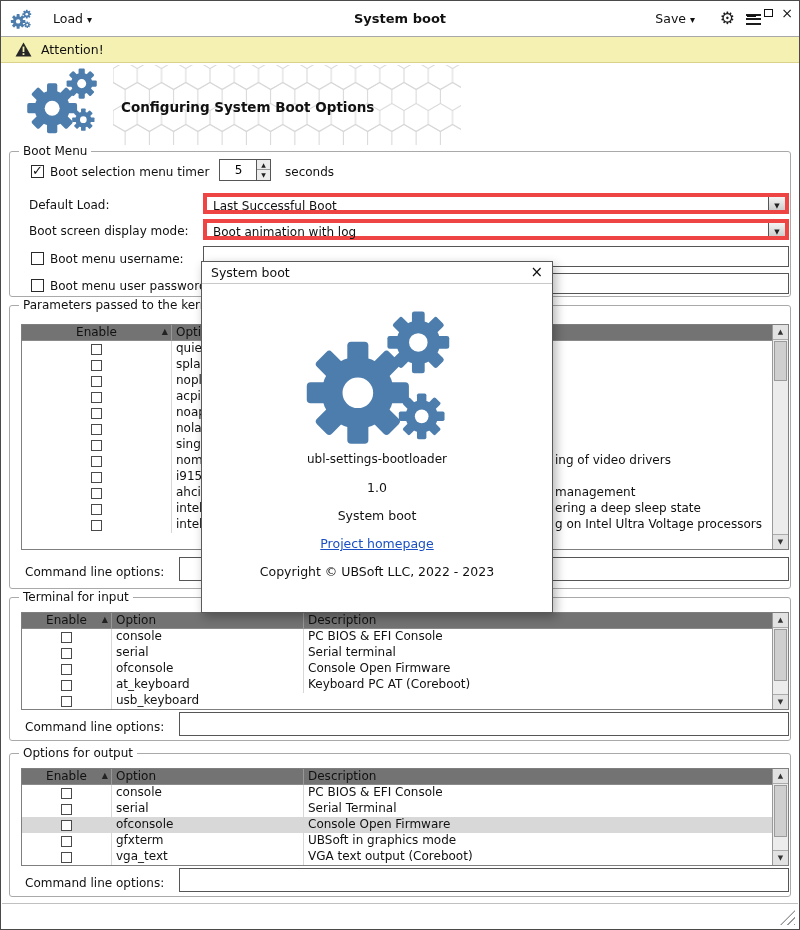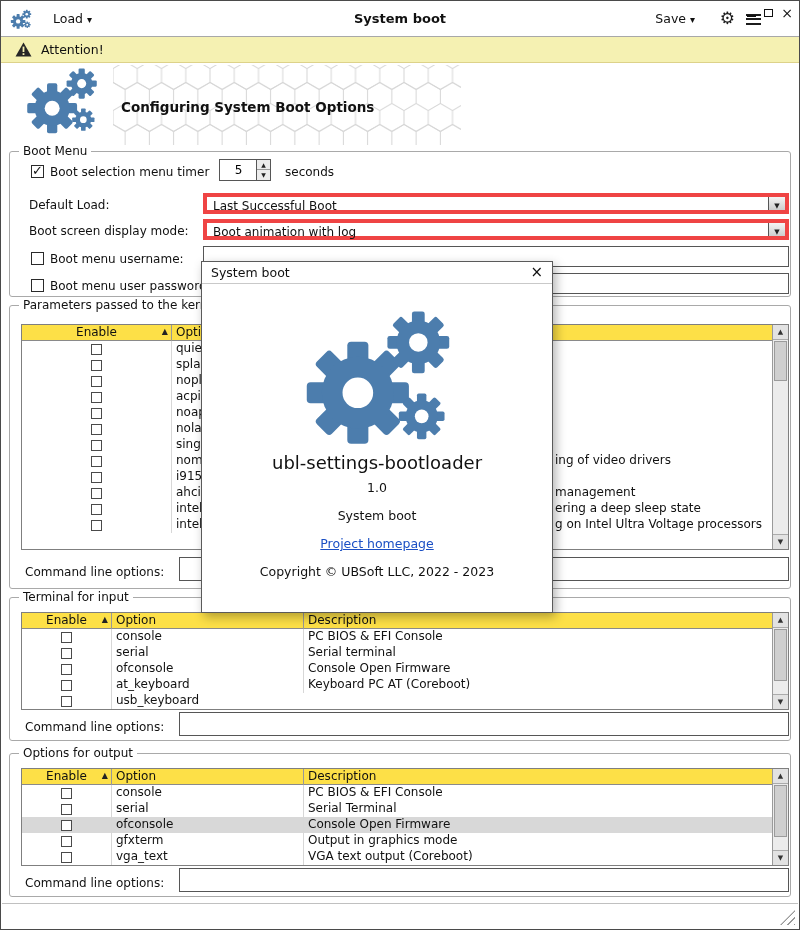--- a/index.html
+++ b/index.html
@@ -50,21 +50,21 @@
   .spb{position:absolute;left:0;right:0;height:10px;background:#ececec;text-align:center;font-size:6px;line-height:10px;color:#222;}
   .spb.up{top:0;border-bottom:1px solid #9a9a9a;}
   .spb.dn{bottom:0;}
 
   
   .tablebox{position:absolute;border:1px solid #7f7f7f;background:#fff;}
   .rows{position:absolute;left:0;top:0;right:16px;bottom:0;overflow:hidden;}
   .trow{display:grid;height:16px;align-items:center;}
   .kgrid .trow{grid-template-columns:150px 135px 1fr;}
   .iogrid .trow{grid-template-columns:90px 192px 1fr;}
-  .thead{background:#fde047;border-bottom:1px solid #8a8a8a;}
+  .thead{background:#737373;border-bottom:1px solid #8a8a8a;}
   .th{position:relative;font-size:12px;height:16px;line-height:15px;padding-left:4px;border-right:1px solid #989898;overflow:hidden;white-space:nowrap;}
   .trow .th:first-child{text-align:center;padding-left:0;}
   .trow .th:last-child{border-right:none;}
   .sort{position:absolute;right:3px;top:3px;font-size:8px;line-height:8px;color:#222;}
   .td{font-size:12px;height:16px;line-height:15px;padding-left:4px;border-right:1px solid #d7d7d7;overflow:hidden;white-space:nowrap;}
   .trow .td:last-child{border-right:none;}
   .tc{display:flex;align-items:center;justify-content:center;padding:0;}
   .sel{background:#d8d8d8;}
   .cbi{display:inline-block;width:11px;height:11px;border:1px solid #4a4a4a;background:#fff;}
   .vscroll{position:absolute;top:0;right:0;bottom:0;width:16px;background:#ececec;border-left:1px solid #9a9a9a;}
@@ -374,21 +374,21 @@
             <span class="cbi"></span>
           </div>
           <div class="td">ofconsole</div>
           <div class="td">Console Open Firmware</div>
         </div>
         <div class="trow">
           <div class="td tc">
             <span class="cbi"></span>
           </div>
           <div class="td">gfxterm</div>
-          <div class="td">Output in graphics mode</div>
+          <div class="td">UBSoft in graphics mode</div>
         </div>
         <div class="trow">
           <div class="td tc">
             <span class="cbi"></span>
           </div>
           <div class="td">vga_text</div>
           <div class="td">VGA text output (Coreboot)</div>
         </div>
       </div>
       <div class="vscroll">
@@ -406,20 +406,20 @@
   <div class="dialog">
     <div class="dlg-titlebar">
       <span class="dlg-title">System boot</span>
       <span class="dlg-close">×</span>
     </div>
     <svg class="dlg-gears" width="168" height="168" viewBox="0 0 100 100">
       <use href="#gear" transform="translate(38,60) scale(1.9)"></use>
       <use href="#gear" transform="translate(74,30) scale(1.15)"></use>
       <use href="#gear" transform="translate(76,74) scale(0.85)"></use>
     </svg>
-    <div class="dlg-text" style="top:190px;font-size:18px">ubl-settings-bootloader</div>
+    <div class="dlg-text" style="top:190px;font-size:12px">ubl-settings-bootloader</div>
     <div class="dlg-text" style="top:218px">1.0</div>
     <div class="dlg-text" style="top:246px">System boot</div>
     <div class="dlg-text" style="top:274px"><a class="dlg-link">Project homepage</a></div>
     <div class="dlg-text" style="top:302px">Copyright © UBSoft LLC, 2022 - 2023</div>
   </div>
 
 </div>
 
 </body></html>

